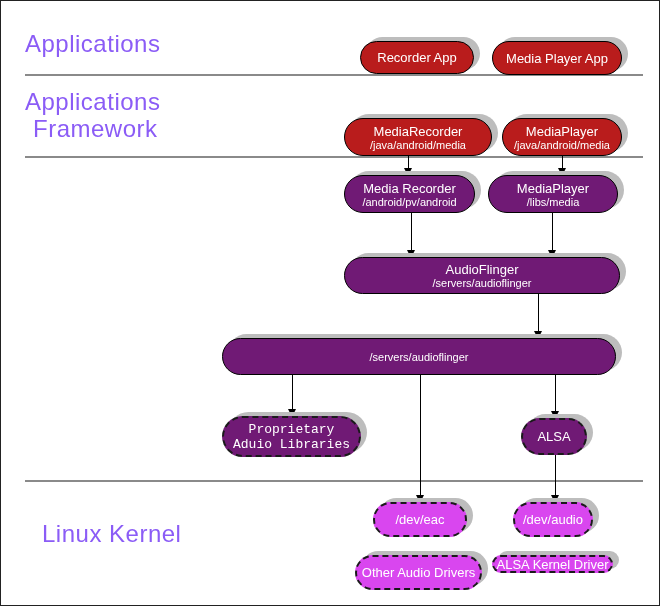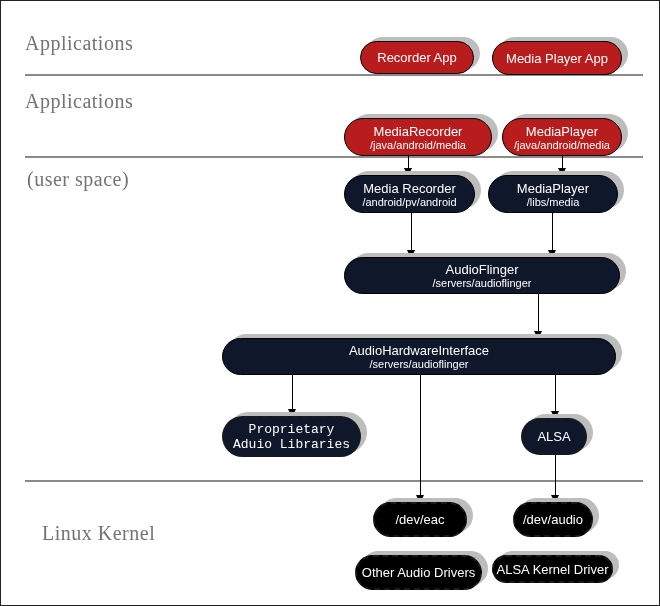--- a/index.html
+++ b/index.html
@@ -1,51 +1,51 @@
 <!DOCTYPE html>
 <html><head>
 <meta charset="utf-8">
 <style>
   html,body{margin:0;padding:0;background:#fff;}
   body{width:660px;height:606px;position:relative;font-family:"Liberation Sans",sans-serif;}
   .frame{position:absolute;left:0;top:0;width:658px;height:604px;border:1px solid #222;background:#fff;}
 
   
-  .layer-label{position:absolute;color:#737373;font-size:20px;line-height:27px;letter-spacing:0.5px;font-family:Liberation Serif, serif;}
+  .layer-label{position:absolute;color:#8b5cf6;font-size:24px;line-height:27px;letter-spacing:0.5px;}
 
   
   .divider{position:absolute;left:25px;width:618px;height:2px;background:#8a8a8a;}
 
   
   .pill{position:absolute;border-radius:999px;display:flex;flex-direction:column;align-items:center;
         justify-content:center;color:#fff;text-align:center;box-shadow:6px -4px 0 #bdbdbd;
         border:1.5px solid #000;box-sizing:border-box;white-space:nowrap;}
   .pill .title{font-size:13px;line-height:15px;}
   .pill .path{font-size:11px;line-height:12px;}
   .blue{background:#b91c1c;margin-top:24px;}
-  .green{background:#0f172a;}
-  .red{background:#000000;}
+  .green{background:#701a75;}
+  .red{background:#d946ef;}
   .dashed{border:2px dashed #1a1a1a;}
   .wrap{white-space:normal;font-family:Liberation Mono, monospace;}
 
   
   .n-recorder-app{left:360px;top:17px;width:114px;height:33px;}
   .n-media-player-app{left:492px;top:17px;width:130px;height:34px;}
   .n-media-recorder-fw{left:344px;top:94px;width:148px;height:38px;}
   .n-media-player-fw{left:502px;top:94px;width:120px;height:38px;}
   .n-media-recorder-lib{left:344px;top:175px;width:131px;height:38px;}
   .n-media-player-lib{left:488px;top:175px;width:130px;height:38px;}
   .n-audioflinger{left:344px;top:257px;width:276px;height:37px;}
   .n-ahi{left:222px;top:338px;width:394px;height:37px;}
   .n-proprietary{left:222px;top:416px;width:139px;height:41px;padding:0 6px;}
   .n-alsa{left:521px;top:418px;width:66px;height:37px;}
   .n-dev-eac{left:373px;top:502px;width:94px;height:35px;}
   .n-dev-audio{left:513px;top:502px;width:80px;height:35px;}
   .n-other-drivers{left:355px;top:555px;width:127px;height:35px;}
-  .n-alsa-driver{left:492px;top:555px;width:121px;height:28px;}
+  .n-alsa-driver{left:492px;top:555px;width:121px;height:18px;}
 
   
   .arrow{position:absolute;width:0;border-left:1.5px solid #000;}
   .arrow::after{content:"";position:absolute;bottom:-1px;left:-4.7px;width:0;height:0;
     border-left:4px solid transparent;border-right:4px solid transparent;border-top:8px solid #000;}
   .a-jni-left{left:408px;top:132px;height:43px;}
   .a-jni-right{left:562px;top:132px;height:43px;}
   .a-lib-left{left:411px;top:213px;height:44px;}
   .a-lib-right{left:552px;top:213px;height:44px;}
   .a-flinger{left:538px;top:294px;height:44px;}
@@ -61,23 +61,23 @@
 </head>
 <body>
 
 <div class="frame"></div>
 
 <div class="layer-label" style="left:25px;top:30px;">
   <div>Applications</div>
 </div>
 <div class="layer-label" style="left:25px;top:88px;">
   <div>Applications</div>
+  <div style="padding-left:8px;">Framework</div>
 </div>
 <div class="layer-label" style="left:27px;top:166px;">
-  <div>(user space)</div>
 </div>
 <div class="layer-label" style="left:26px;top:520px;margin-left:16px;">
   <div>Linux Kernel</div>
 </div>
 
 <div class="divider" style="top:74px;"></div>
 <div class="divider" style="top:156px;"></div>
 <div class="divider" style="top:480px;"></div>
 
 <div class="arrow a-jni-left"></div>
@@ -115,21 +115,20 @@
 </div>
 <div class="pill green n-media-player-lib">
   <div class="title">MediaPlayer</div>
   <div class="path">/libs/media</div>
 </div>
 <div class="pill green n-audioflinger">
   <div class="title">AudioFlinger</div>
   <div class="path">/servers/audioflinger</div>
 </div>
 <div class="pill green n-ahi">
-  <div class="title">AudioHardwareInterface</div>
   <div class="path">/servers/audioflinger</div>
 </div>
 <div class="pill green dashed wrap n-proprietary">
   <div class="title">Proprietary Aduio Libraries</div>
 </div>
 <div class="pill green dashed n-alsa">
   <div class="title">ALSA</div>
 </div>
 
 <div class="pill red dashed n-dev-eac">

